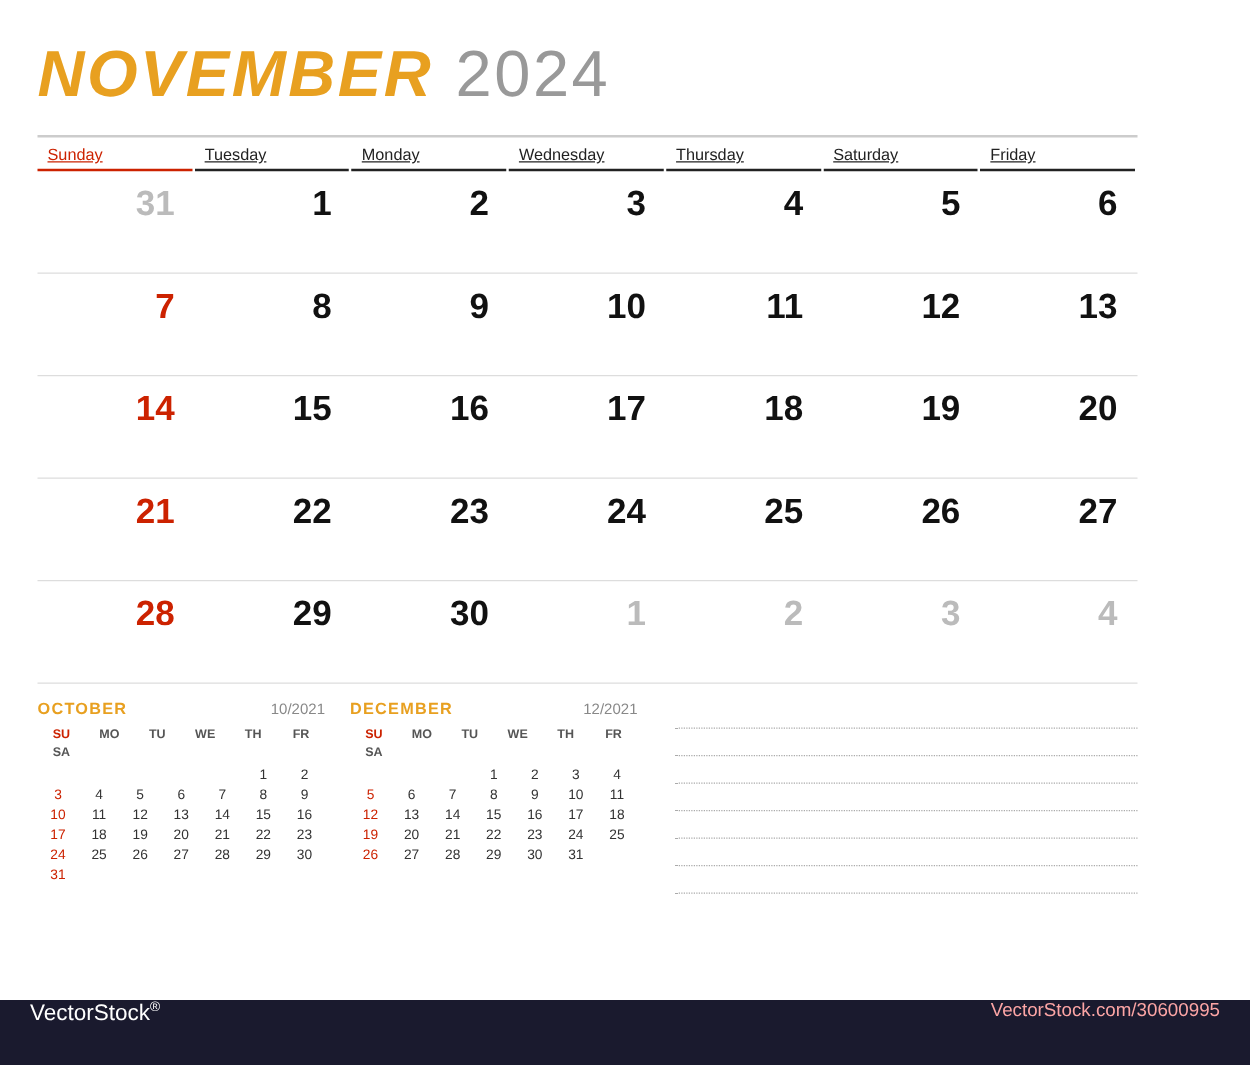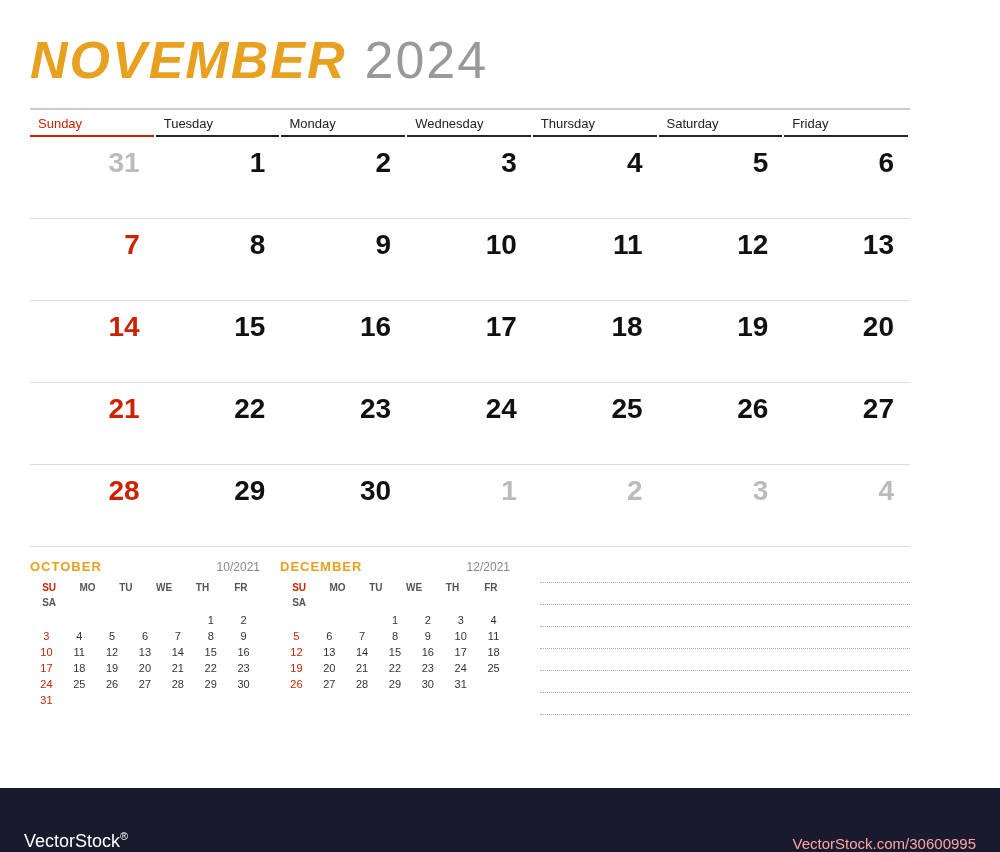--- a/index.html
+++ b/index.html
@@ -45,20 +45,21 @@
       border-bottom: none;
     }
 
     .day-header {
       padding: 6px 8px 4px 8px;
       font-size: 13px;
       font-weight: 400;
       color: #222;
       border-bottom: 2px solid #222;
       margin-right: 2px;
+      text-decoration: underline;
     }
 
     .day-header.sunday { color: #cc2200; border-bottom-color: #cc2200; }
 
     .weeks-grid {
       display: grid;
       grid-template-rows: repeat(5, 1fr);
     }
 
     .week-row {
@@ -167,24 +168,24 @@
 
     .notes-line {
       border-bottom: 1px dotted #aaa;
       height: 14px;
       width: 100%;
     }
 
     
     .footer {
       width: 1000px;
-      height: 64px;
+      height: 52px;
       background: #1a1a2e;
       display: flex;
-      align-items: flex-end;
+      align-items: flex-start;
       justify-content: space-between;
       padding: 0 24px;
       position: absolute;
       bottom: 0;
       left: 0;
     }
 
     .footer-left {
       color: #fff;
       font-size: 18px;

